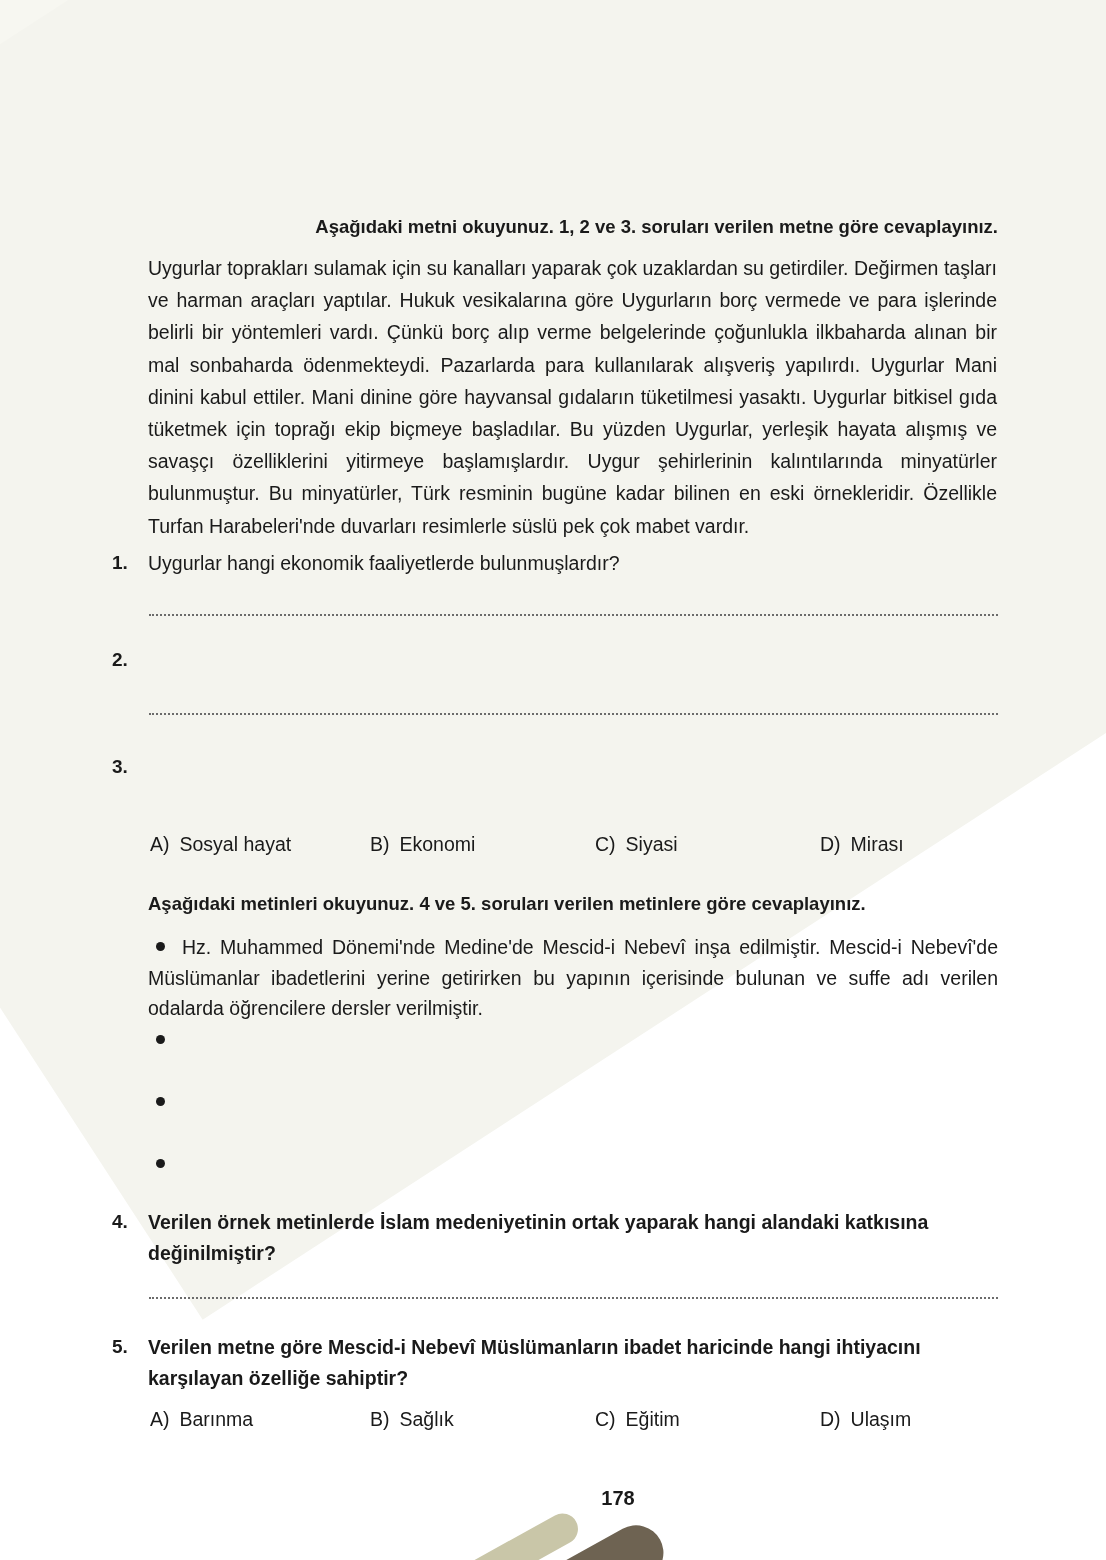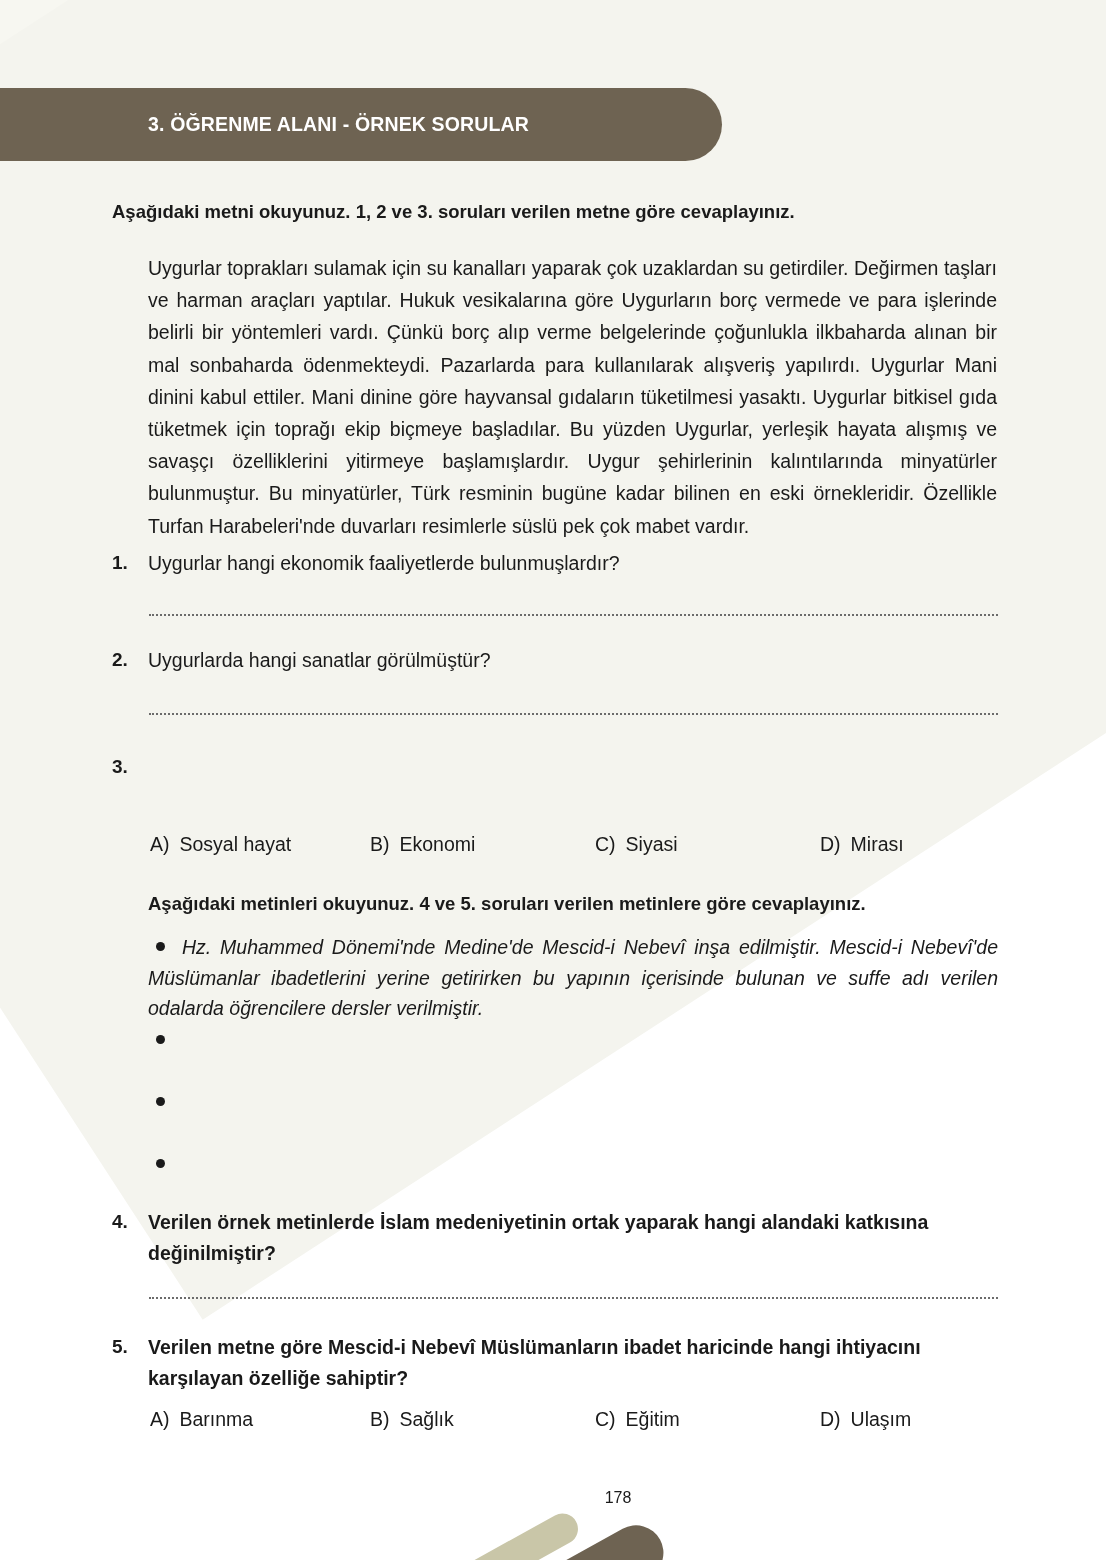--- a/index.html
+++ b/index.html
@@ -149,21 +149,20 @@
   }
 
   .bullet-item {
     position: absolute;
     left: 148px;
     width: 850px;
     font-size: 19.5px;
     line-height: 30.6px;
     text-align: justify;
     text-justify: inter-word;
-    font-style: italic;
   }
   .bullet-dot {
     display: inline-block;
     width: 9px;
     height: 9px;
     border-radius: 50%;
     background: #1a1a1a;
     margin-right: 17px;
     margin-left: 8px;
     vertical-align: 3px;
@@ -208,54 +207,50 @@
     width: 54px;
     height: 54px;
     border-radius: 50%;
     background: #ffffff;
     display: flex;
     align-items: center;
     justify-content: center;
     z-index: 6;
   }
   .page-num {
-    font-size: 16px;
-    font-weight: normal;
+    font-size: 20px;
+    font-weight: bold;
     color: #1a1a1a;
   }
 </style>
 </head>
 <body>
 
 <div id="page">
 
   <div class="bg-layer">
     <div class="blob-top"></div>
     <div class="bg-band band-main"></div>
   </div>
 
-  <div class="header-banner">
-    <div class="header-title">3. ÖĞRENME ALANI - ÖRNEK SORULAR</div>
-  </div>
 
   <div class="content">
 
-    <div class="lead" style="top:200px;">Aşağıdaki metni okuyunuz. 1, 2 ve 3. soruları verilen metne göre cevaplayınız.</div>
+    <div class="lead" style="top:215px;text-align:right;">Aşağıdaki metni okuyunuz. 1, 2 ve 3. soruları verilen metne göre cevaplayınız.</div>
 
     <div class="reading" style="top:252px;">Uygurlar toprakları sulamak için su kanalları yaparak çok uzaklardan su getirdiler. Değirmen taşları ve harman araçları yaptılar. Hukuk vesikalarına göre Uygurların borç vermede ve para işlerinde belirli bir yöntemleri vardı. Çünkü borç alıp verme belgelerinde çoğunlukla ilkbaharda alınan bir mal sonbaharda ödenmekteydi. Pazarlarda para kullanılarak alışveriş yapılırdı. Uygurlar Mani dinini kabul ettiler. Mani dinine göre hayvansal gıdaların tüketilmesi yasaktı. Uygurlar bitkisel gıda tüketmek için toprağı ekip biçmeye başladılar. Bu yüzden Uygurlar, yerleşik hayata alışmış ve savaşçı özelliklerini yitirmeye başlamışlardır. Uygur şehirlerinin kalıntılarında minyatürler bulunmuştur. Bu minyatürler, Türk resminin bugüne kadar bilinen en eski örnekleridir. Özellikle Turfan Harabeleri'nde duvarları resimlerle süslü pek çok mabet vardır.</div>
 
     <div class="q-row" style="top:548px; left:112px; width:890px;">
       <div class="q-num">1.</div>
       <div class="q-text">Uygurlar hangi ekonomik faaliyetlerde bulunmuşlardır?</div>
     </div>
     <div class="dots" style="top:612px;"></div>
 
     <div class="q-row" style="top:645px; left:112px; width:890px;">
       <div class="q-num">2.</div>
-      <div class="q-text">Uygurlarda hangi sanatlar görülmüştür?</div>
     </div>
     <div class="dots" style="top:711px;"></div>
 
     <div class="q-row" style="top:752px; left:112px; width:890px;">
       <div class="q-num">3.</div>
     </div>
 
     <div class="options" style="top:833px;">
       <div class="option" style="width:220px;">
         <span class="opt-letter">A)</span>

